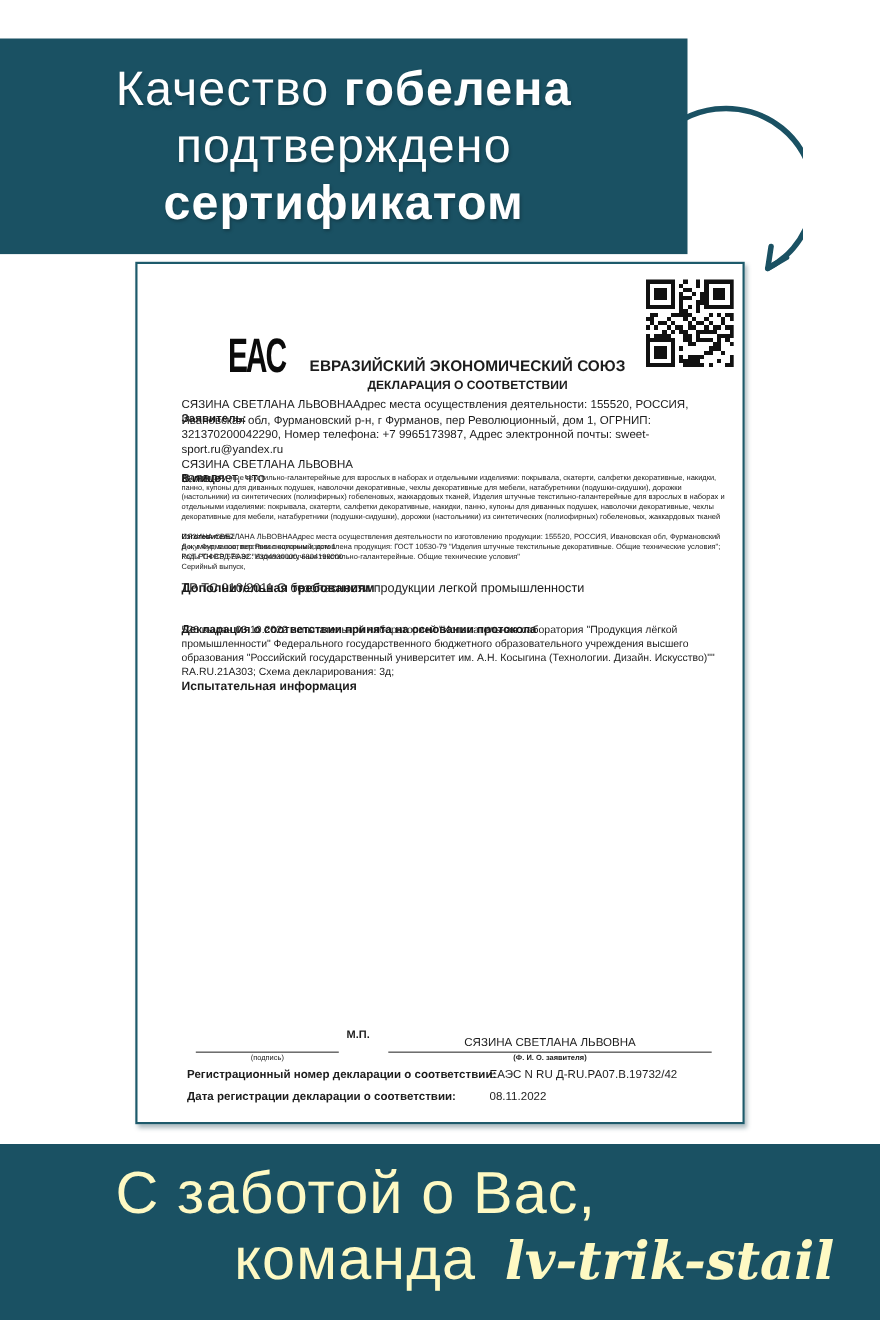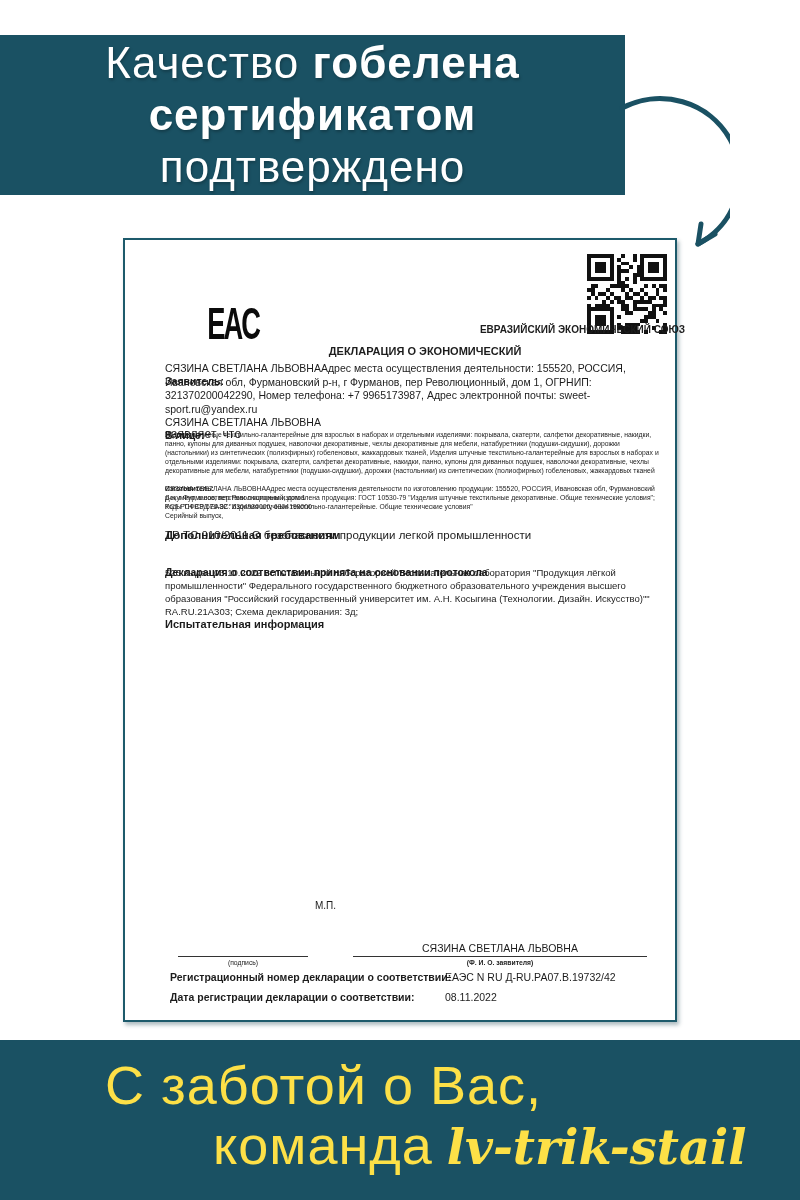--- a/index.html
+++ b/index.html
@@ -3,21 +3,21 @@
 <meta charset="utf-8">
 <style>
   html,body{margin:0;padding:0;}
   body{
     width:800px;height:1200px;position:relative;background:#fff;
     font-family:"Liberation Sans",sans-serif;overflow:hidden;
     --teal:#1a5163;--ink:#1c1c1c;
   }
   
   .banner{
-    position:absolute;left:0;top:35px;width:625px;height:160px;
+    position:absolute;left:0;top:35px;width:625px;height:196px;
     background:var(--teal);color:#fff;text-align:center;
     display:flex;flex-direction:column;justify-content:center;
     line-height:52px;font-size:44px;letter-spacing:1px;
     text-shadow:1px 2px 3px rgba(0,0,0,.25);
   }
   .banner b{font-weight:bold;}
   
   .arrow-svg{position:absolute;left:610px;top:92px;}
   .arrow-svg path{stroke:var(--teal);stroke-width:5;fill:none;stroke-linecap:round;stroke-linejoin:round;}
   
@@ -28,68 +28,68 @@
     color:var(--ink);
   }
   .cert *{position:absolute;}
   .qr{left:462px;top:14px;width:80px;height:80px;}
   .eac{
     left:70px;top:62px;width:64px;height:44px;font-weight:bold;font-size:44px;
     letter-spacing:-3px;transform:scaleX(.62);transform-origin:center;
     font-family:"Liberation Sans",sans-serif;color:#0b0b0b;position:absolute;
     text-align:center;line-height:44px;
   }
-  .title-union{left:40px;top:84px;width:520px;text-align:right;font-weight:bold;font-size:10px;}
+  .title-union{left:40px;top:84px;width:520px;text-align:center;font-weight:bold;font-size:14px;}
   .title-decl{left:40px;top:105px;width:520px;text-align:center;font-weight:bold;font-size:11px;}
   .col{left:40px;width:497px;position:absolute;}
   .p{font-size:10.5px;line-height:13.5px;}
   .p b{font-weight:bold;margin-top:13px;}
   .fine{font-size:6.8px;line-height:9px;}
   .fine .big-label{font-size:12px;font-weight:normal;letter-spacing:.2px;}
   .fine b{font-weight:bold;}
   .applicant{top:122px;}
   .in-person{top:176px;}
   .declares{top:190px;}
   .manufacturer{top:244px;}
   .complies{top:288px;font-size:11.5px;line-height:15px;}
   .complies b{font-size:11.5px;}
   .basis{top:326px;font-size:9.5px;line-height:13px;}
   .basis b{font-size:10.5px;text-align:right;}
   .add-info{top:378px;font-size:11px;font-weight:bold;}
   .valid{top:413px;font-size:11px;line-height:15px;}
   .valid b{font-weight:bold;}
-  .stamp{left:190px;top:660px;font-size:10px;font-weight:normal;}
+  .stamp{left:190px;top:696px;font-size:10px;font-weight:bold;}
   .sig-name{left:228px;top:702px;width:294px;text-align:center;font-size:10.5px;}
   .line-left{left:53px;top:716px;width:130px;border-top:1.5px solid #333;height:0;}
   .line-right{left:228px;top:716px;width:294px;border-top:1.5px solid #333;height:0;}
   .cap-left{left:53px;top:719px;width:130px;text-align:center;font-size:6.8px;}
   .cap-right{left:228px;top:719px;width:294px;text-align:center;font-size:6.8px;font-weight:bold;}
   .reg-row1{top:731px;}
   .reg-row2{top:751px;}
   .reg-label{left:45px;font-size:10.5px;font-weight:bold;position:absolute;white-space:nowrap;}
   .reg-value{left:320px;font-size:10.5px;position:absolute;white-space:nowrap;}
   
   .footer{
     position:absolute;left:0;top:1040px;width:800px;height:160px;
-    background:var(--teal);color:#fde047;
+    background:var(--teal);color:#fef9c3;
   }
   .footer-line1{position:absolute;left:105px;top:14px;font-size:54px;letter-spacing:1px;}
   .footer-line2{position:absolute;left:213px;top:74px;font-size:54px;letter-spacing:1px;}
   .brand{
     font-family:"DejaVu Serif",serif;font-style:italic;font-weight:bold;
-    font-size:48px;letter-spacing:0;margin-left:14px;
+    font-size:48px;letter-spacing:0;margin-left:26px;
   }
 </style>
 </head>
 <body style="--teal: #1a5163;">
 
 <div class="banner">
   <div><span>Качество </span><b>гобелена</b></div>
+  <div>подтверждено</div>
   <div><b>сертификатом</b></div>
-  <div>подтверждено</div>
 </div>
 
 <svg class="arrow-svg" width="120" height="175" viewBox="0 0 120 175">
   <path d="M 12 16 A 74 72 0 1 1 88 152"></path>
   <path d="M 88 152 L 105 142 M 88 152 L 91 132"></path>
 </svg>
 
 <div class="cert">
 
   <svg class="qr" viewBox="0 0 21 21" shape-rendering="crispEdges">
@@ -317,21 +317,21 @@
         <rect x="13" y="20" width="1" height="1"></rect>
         <rect x="15" y="20" width="1" height="1"></rect>
         <rect x="19" y="20" width="1" height="1"></rect>
         <rect x="20" y="20" width="1" height="1"></rect>
       </g>
     </svg>
 
   <div class="eac">EAC</div>
 
   <div class="title-union">ЕВРАЗИЙСКИЙ ЭКОНОМИЧЕСКИЙ СОЮЗ</div>
-  <div class="title-decl">ДЕКЛАРАЦИЯ О ЭКОНОМИЧЕСКИЙ</div>
+  <div class="title-decl">ДЕКЛАРАЦИЯ О СООТВЕТСТВИИ</div>
 
   <div class="col p applicant">
     <b>Заявитель:</b>
       <span> СЯЗИНА СВЕТЛАНА ЛЬВОВНААдрес места осуществления деятельности: 155520, РОССИЯ, Ивановская обл, Фурмановский р-н, г Фурманов, пер Революционный, дом 1, ОГРНИП: 321370200042290, Номер телефона: +7 9965173987, Адрес электронной почты: sweet-sport.ru@yandex.ru</span>
   </div>
 
   <div class="col p in-person">
     <b>В лице:</b>
       <span> СЯЗИНА СВЕТЛАНА ЛЬВОВНА</span>
   </div>

